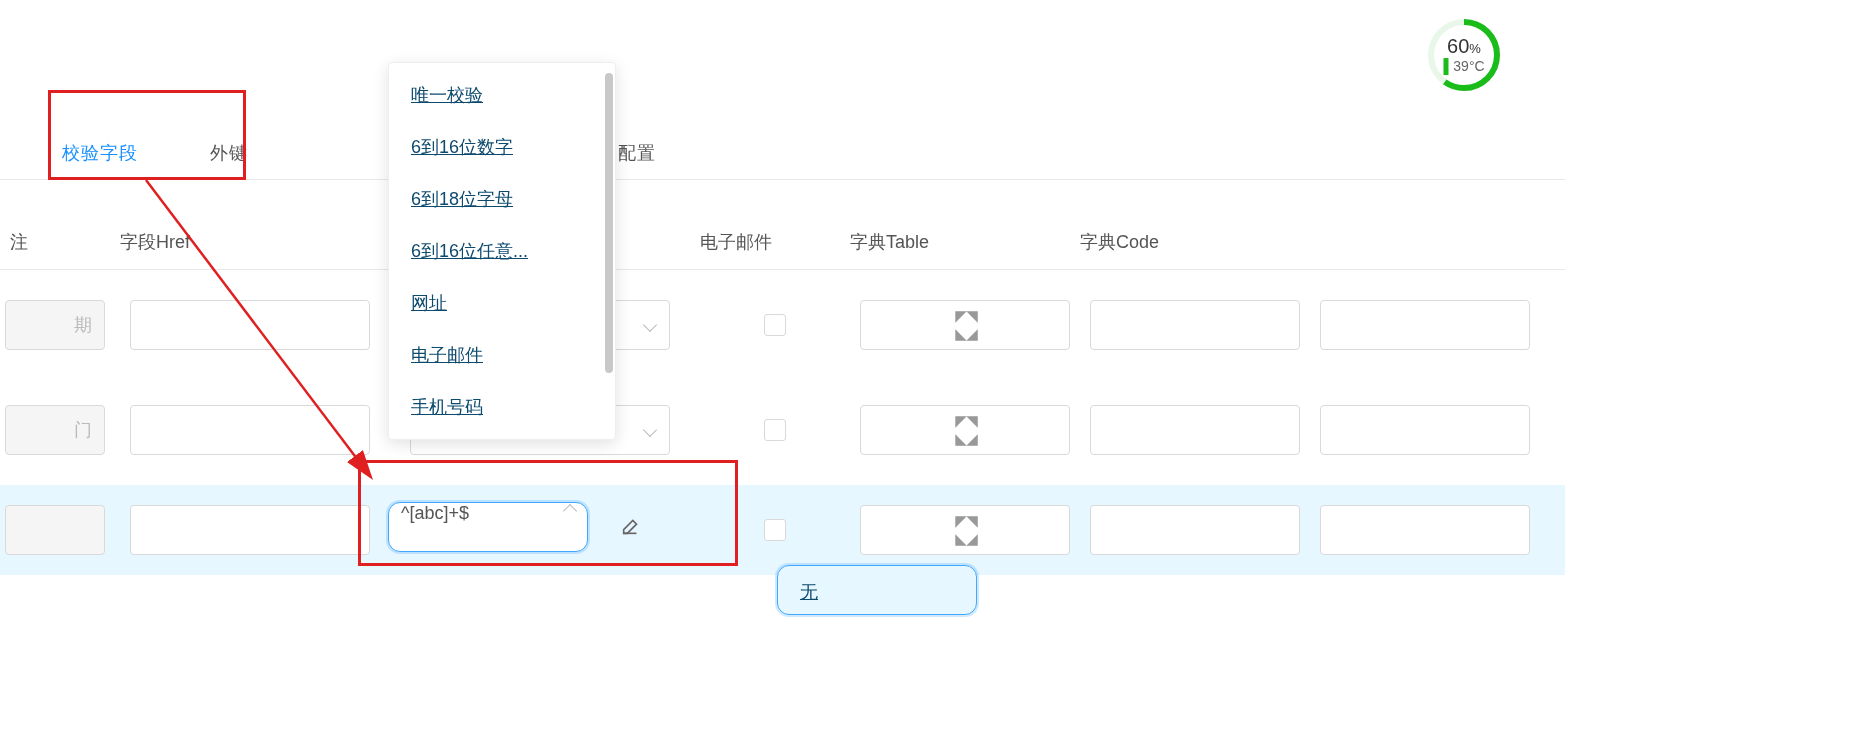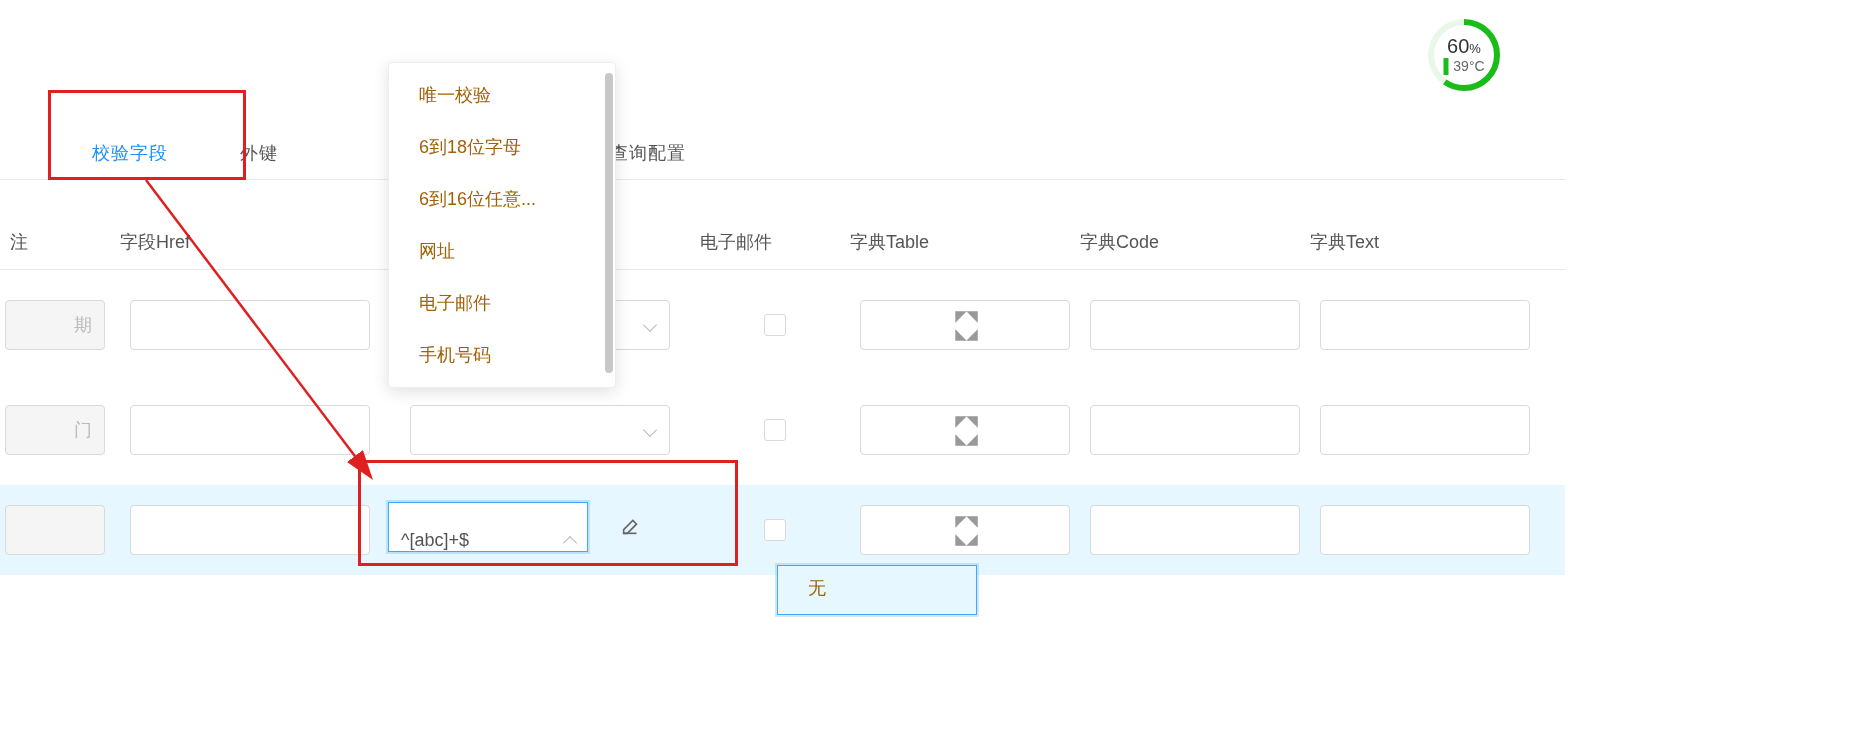--- a/index.html
+++ b/index.html
@@ -1,20 +1,20 @@
 <!DOCTYPE html>
 <html><head>
 <meta charset="utf-8">
 <style>
   * { box-sizing: border-box; }
   html, body { margin: 0; padding: 0; font-family: "Microsoft YaHei", "PingFang SC", sans-serif; font-size: 18px; color: #555; }
   .page { position: relative; width: 1861px; height: 733px; background: #fff; }
 
   
-  .tabs { position: absolute; top: 110px; left: 0; width: 1565px; border-bottom: 1px solid #e8e8e8; padding-left: 56px; display: flex; align-items: flex-end; height: 70px; }
+  .tabs { position: absolute; top: 110px; left: 0; width: 1565px; border-bottom: 1px solid #e8e8e8; padding-left: 26px; display: flex; align-items: flex-end; height: 70px; }
   .tab { padding: 14px 36px; cursor: pointer; letter-spacing: 1px; }
   .tab.active { color: #1890ff; }
   
   .tab-gap { width: 260px; }
 
   
   .colheads { position: absolute; top: 215px; left: 0; width: 1565px; border-bottom: 1px solid #e8e8e8; height: 55px; display: flex; align-items: center; padding-left: 0; }
   .ch { text-align: left; }
   .ch.c0 { width: 120px; padding-left: 10px; text-align: left; }
   .ch.c1 { width: 260px; }
@@ -44,27 +44,27 @@
   .inp.c1w { width: 240px; }
   .inp.c5w { width: 210px; }
   .inp.c6w { width: 210px; }
 
   .checkbox { width: 22px; height: 22px; border: 1px solid #d9d9d9; border-radius: 3px; background: #fff; }
 
   .picker { width: 210px; height: 50px; border: 1px solid #d9d9d9; border-radius: 4px; background: #fff; display: flex; align-items: center; justify-content: center; }
   .picker-ico { color: #999; font-size: 15px; letter-spacing: -3px; white-space: pre; display:inline-block; transform: rotate(0deg); }
 
   
-  .sel { position: absolute; left: 388px; top: 502px; width: 200px; height: 50px; border: 1.5px solid #40a9ff; border-radius: 0; background: #fff; display:flex; align-items:flex-end; padding: 0 12px; color:#555; box-shadow: 0 0 0 2px rgba(24,144,255,.2); z-index: 30; }
+  .sel { position: absolute; left: 388px; top: 502px; width: 200px; height: 50px; border: 1.5px solid #40a9ff; border-radius: 12px; background: #fff; display:flex; align-items:flex-start; padding: 0 12px; color:#555; box-shadow: 0 0 0 2px rgba(24,144,255,.2); z-index: 30; }
   .sel .caret { margin-left:auto; color:#bbb; font-size: 14px; }
   .editico { position:absolute; left: 620px; top: 515px; color:#7a7a7a; z-index:30; }
 
   
   .dropdown { position: absolute; left: 388px; top: 62px; width: 228px; background: #fff; border-radius: 4px; border: 1px solid #eee; box-shadow: 0 4px 16px rgba(0,0,0,0.12); padding: 6px 0; z-index: 20; }
-  .dd-item { padding: 14px 30px; cursor: pointer; color:#a16207; white-space: nowrap; overflow:hidden; text-overflow:ellipsis; }
+  .dd-item { padding: 14px 22px; cursor: pointer; color:#0c4a6e; white-space: nowrap; overflow:hidden; text-overflow:ellipsis;text-decoration:underline; }
   .dd-item.sel { background: #e6f7ff; }
   .dd-scroll { position:absolute; right:2px; top:10px; width:8px; height:300px; background:#c8c8c8; border-radius:4px; }
 
   
   .anno-box { position: absolute; border: 3px solid #e02020; background: transparent; z-index: 40; pointer-events: none; }
   .anno-box.a1 { left: 48px; top: 90px; width: 198px; height: 90px; }
   .anno-box.a2 { left: 358px; top: 460px; width: 380px; height: 106px; }
   .arrow-svg { position:absolute; left: 0; top: 0; width: 1565px; height: 600px; z-index: 39; pointer-events:none; }
 
   
@@ -101,21 +101,20 @@
     <div class="tab">查询配置</div>
   </div>
 
   <div class="colheads">
     <div class="ch c0">注</div>
     <div class="ch c1">字段Href</div>
     <div class="ch cgap"></div>
     <div class="ch c3">电子邮件</div>
     <div class="ch c4">字典Table</div>
     <div class="ch c5">字典Code</div>
-    <div class="ch c6">字典Text</div>
   </div>
 
   <div class="row r0">
     <div class="cell c0">
         <div class="inp disabled c0w">期</div>
       </div>
     <div class="cell c1">
         <div class="inp c1w"></div>
       </div>
     <div class="cell cgap">
@@ -203,20 +202,21 @@
   <div class="editico">
     <svg width="22" height="22" viewBox="0 0 24 24" fill="none" stroke="#666" stroke-width="1.8">
       <path d="M4 20h4l10-10-4-4L4 16v4z"></path>
         <path d="M4 20h14"></path>
     </svg>
   </div>
 
   <div class="dropdown">
     <div class="dd-item sel">无</div>
     <div class="dd-item">唯一校验</div>
+    <div class="dd-item">6到16位数字</div>
     <div class="dd-item">6到18位字母</div>
     <div class="dd-item">6到16位任意...</div>
     <div class="dd-item">网址</div>
     <div class="dd-item">电子邮件</div>
     <div class="dd-item">手机号码</div>
     <div class="dd-scroll"></div>
   </div>
 
   <div class="anno-box a1"></div>
   <div class="anno-box a2"></div>

